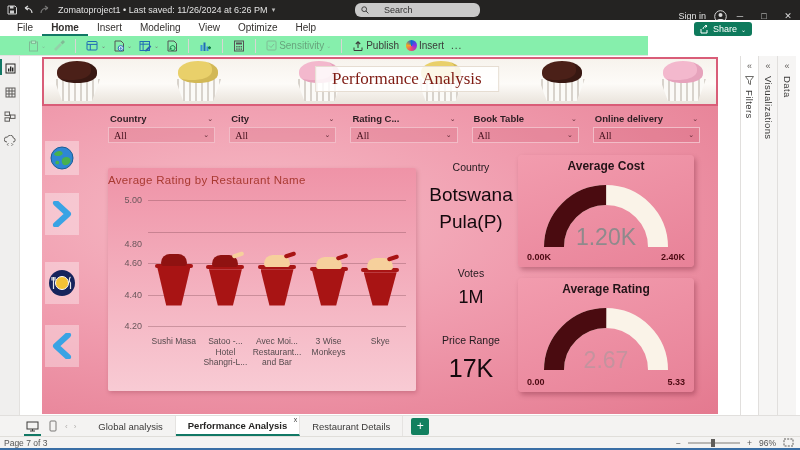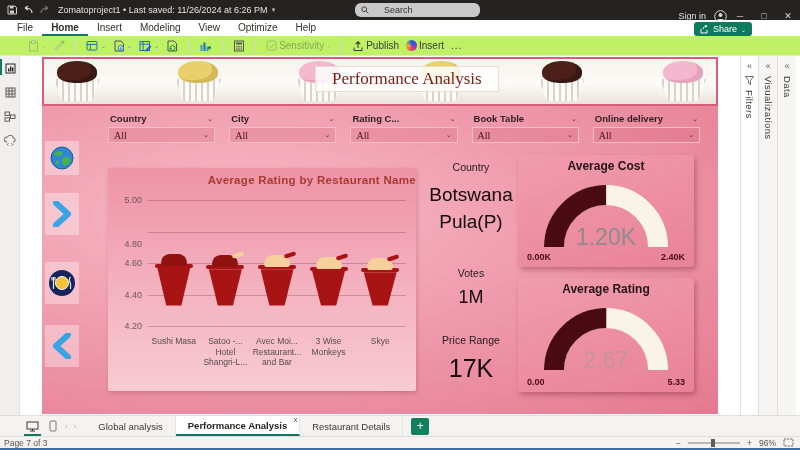--- a/index.html
+++ b/index.html
@@ -16,21 +16,21 @@
   .signin{font-size:9px;color:#e3e3e3;margin-right:6px}
   .winbtn{width:24px;height:20px;display:flex;align-items:center;justify-content:center;color:#d9d9d9;font-size:9px}
 
   
   .menubar{position:absolute;left:0;top:20px;width:756px;height:16px;background:#fff;display:flex;align-items:flex-end;padding-left:8px}
   .menu-item{font-size:10px;color:#33302e;padding:0 9px 3px 9px;cursor:default}
   .menu-item.active{font-weight:700;border-bottom:2px solid #117865;padding-bottom:1px}
   .share-btn{position:absolute;right:4px;top:2px;height:14px;background:#0e7a5c;color:#fff;border-radius:3px;display:flex;align-items:center;font-size:9px;padding:0 6px;gap:4px}
 
   
-  .ribbon{position:absolute;left:0;top:36px;width:800px;height:20px;background:#bef264;border-bottom:1px solid #e3e1df;display:flex;align-items:center;padding-left:28px;gap:7px;font-size:10px;color:#444}
+  .ribbon{position:absolute;left:0;top:36px;width:648px;height:20px;background:#86efac;border-bottom:1px solid #e3e1df;display:flex;align-items:center;padding-left:28px;gap:7px;font-size:10px;color:#444}
   .rib-sep{width:1px;height:14px;background:#d8d6d4;margin:0 3px}
   .rib-btn{display:flex;align-items:center;gap:2px}
   .rib-btn svg{display:block}
   .rib-caret{font-size:6px;color:#777}
   .rib-disabled{opacity:.42}
   .rib-label{font-size:10px;color:#3b3a39}
   .copilot-dot{width:11px;height:11px;border-radius:50%;background:conic-gradient(#0b68d6,#8a2ee6,#e6467a,#f5a623,#0b68d6)}
 
   
   .main{position:absolute;left:0;top:56px;width:800px;height:359px;background:#fff}
@@ -57,21 +57,21 @@
   .slicer-head{display:flex;justify-content:space-between;align-items:center;font-size:9.5px;font-weight:700;color:#2c1d22;padding:1px 2px}
   .slicer-head .chev{font-size:7px;color:#5d2a35;font-weight:400}
   .slicer-box{margin-top:2px;height:16px;border:1px solid #f2bcc7;background:rgba(205,85,110,.22);display:flex;justify-content:space-between;align-items:center;padding:0 5px;font-family:"Liberation Serif",serif;font-size:10px;color:#42101c}
   .slicer-box .chev{font-size:7px;color:#5d2a35}
 
   
   .nav-sq{position:absolute;left:3px;width:34px;background:rgba(255,255,255,.35);display:flex;align-items:center;justify-content:center}
 
   
   .chart-card{position:absolute;left:66px;top:111px;width:308px;height:223px;background:linear-gradient(180deg,#ef93a7 0%,#f8cbd4 100%);border-radius:2px;box-shadow:1px 2px 4px rgba(120,30,50,.25)}
-  .chart-title{position:absolute;left:0;right:0;top:6px;text-align:right;font-size:11.5px;font-weight:700;color:#a93a32;letter-spacing:.3px}
+  .chart-title{position:absolute;left:0;right:0;top:6px;text-align:left;font-size:11.5px;font-weight:400;color:#a93a32;letter-spacing:.3px}
   .gridline{position:absolute;left:40px;right:10px;height:1px;background:rgba(96,48,56,.28)}
   .ytick{position:absolute;left:2px;width:32px;text-align:right;font-size:9px;color:#6a565b}
   .cup{position:absolute;width:38px;display:flex;flex-direction:column;align-items:center}
   .cup-dome{width:26px;height:12px;border-radius:13px 13px 5px 5px;position:relative}
   .cup-spoon{position:absolute;right:-6px;top:-2px;width:12px;height:4px;border-radius:3px;background:#f6d09c;transform:rotate(-18deg)}
   .cup-rim{width:38px;height:4px;border-radius:2px;background:#a81414;margin-top:-2px}
   .cup-body{flex:1;width:33px;background:#a81414;clip-path:polygon(0 0,100% 0,73% 100%,27% 100%)}
   .xlabel{position:absolute;width:66px;text-align:center;font-size:8.5px;line-height:10.5px;color:#564b4e}
 
   

